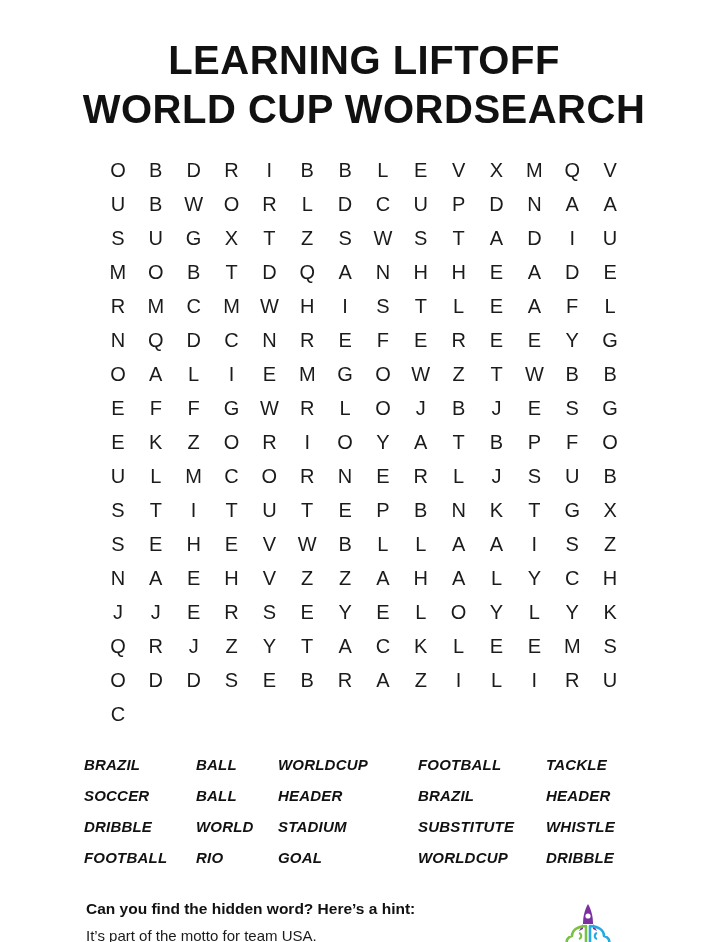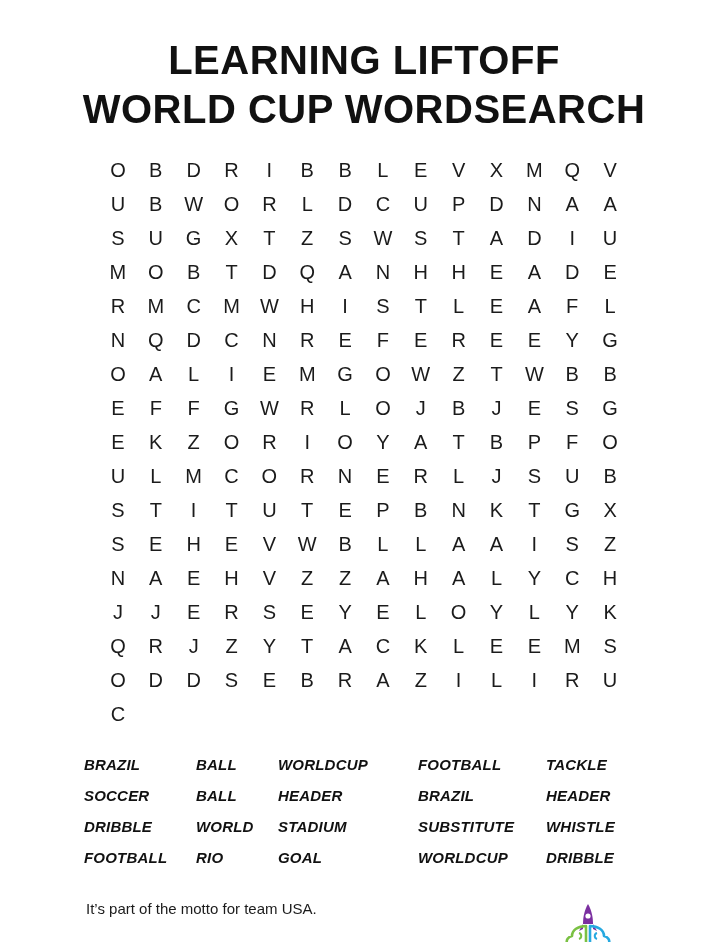--- a/index.html
+++ b/index.html
@@ -360,20 +360,21 @@
       <div class="word">WHISTLE</div>
       <div class="word">FOOTBALL</div>
       <div class="word">RIO</div>
       <div class="word">GOAL</div>
       <div class="word">WORLDCUP</div>
       <div class="word">DRIBBLE</div>
     </div>
 
   <div class="footer">
     <div class="hint-block">
+      <div class="hint-q">Can you find the hidden word?  Here’s a hint:</div>
       <div class="hint-line">It’s part of the motto for team USA.</div>
 
     </div>
 
     <div class="logo">
       <div class="logo-mark">
         <svg width="112" height="54" viewBox="0 0 112 54" xmlns="http://www.w3.org/2000/svg">
 
           <path d="M56 2 C60 9 61 16 61 22 L51 22 C51 16 52 9 56 2 Z" fill="#7b2fa0"></path>
           <path d="M51 22 L47 29 L51 27 Z" fill="#7b2fa0"></path>

